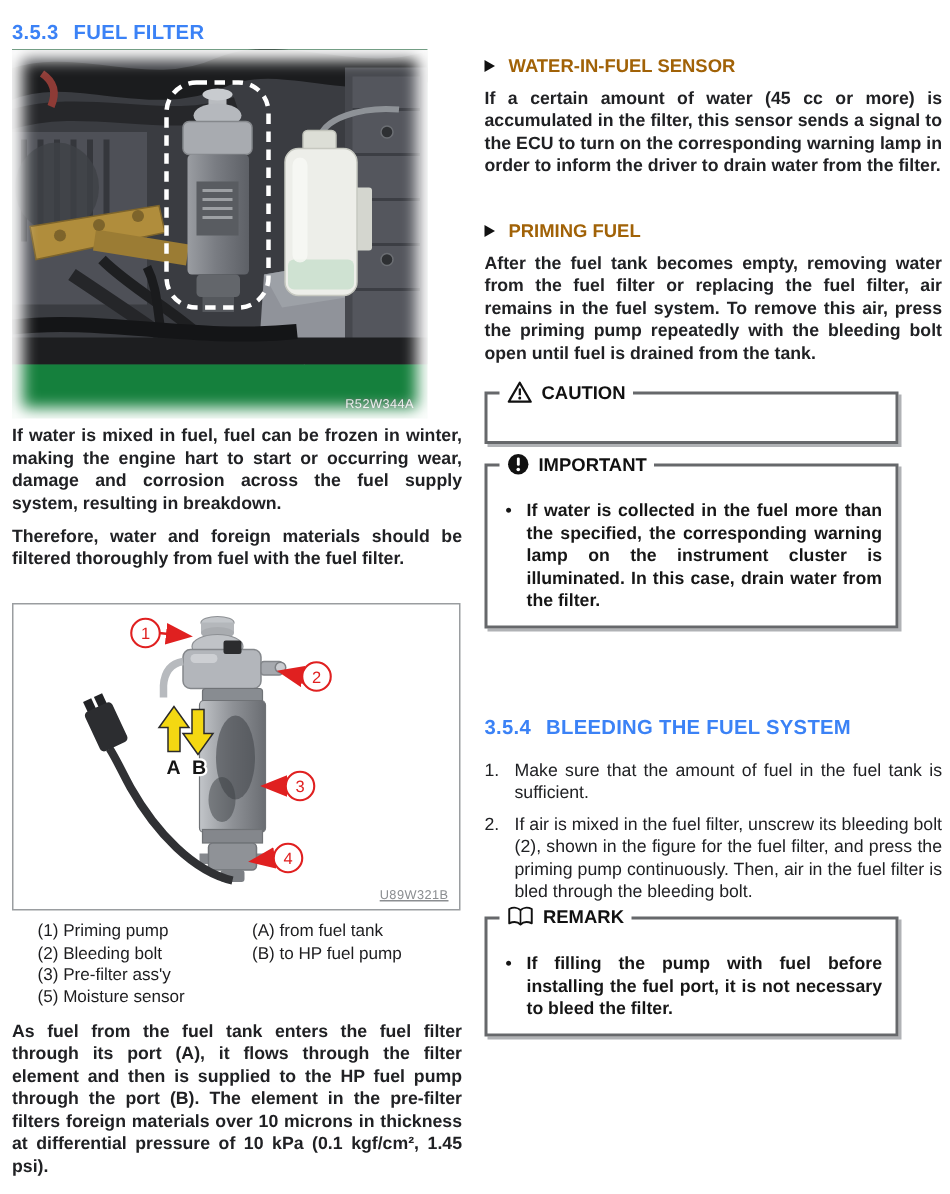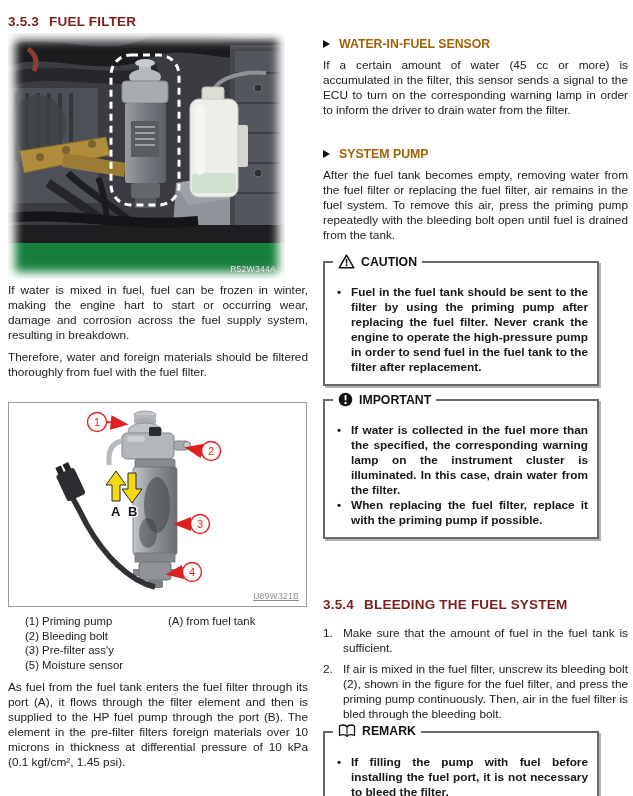--- a/index.html
+++ b/index.html
@@ -3,32 +3,32 @@
 <meta charset="utf-8">
 <style>
   html,body { margin:0; padding:0; background:#fff; }
   .page {
     position:relative; width:633px; height:796px; background:#ffffff;
     font-family:"Liberation Sans", sans-serif; color:#202124; overflow:hidden;
   }
   .col-left  { position:absolute; left:8px;  top:0; width:300px; }
   .col-right { position:absolute; left:323px; top:0; width:305px; }
 
-  .sec-title { margin:0; font-size:13.5px; font-weight:bold; color:#7f1d1d; letter-spacing:.2px; }
+  .sec-title { margin:0; font-size:13.5px; font-weight:bold; color:#3b82f6; letter-spacing:.2px; }
   .sec-title .sec-num { margin-right:10px; }
   .left-title { margin-top:14px; }
 
   .photo-frame { position:relative; width:277px; height:246px; margin-top:4px; background:#15803d; }
   .photo-frame svg { display:block; }
   .vignette { position:absolute; inset:0; box-shadow: inset 0 0 10px 7px #ffffff; pointer-events:none; }
   .img-code { position:absolute; font-size:8.5px; letter-spacing:.3px; }
   .photo-code { right:9px; bottom:5px; color:#e4e5e6; text-shadow:0 0 2px #444; }
   .diag-code  { right:7px; bottom:5px; color:#8b8e91;text-decoration:underline; }
 
-  .body-p { font-size:11.8px; line-height:15px; text-align:justify; margin:0; }
+  .body-p { font-size:11.8px; line-height:15px; text-align:justify; margin:0;font-weight:bold; }
   .p1 { margin-top:4px; }
   .p2 { margin-top:7px; }
   .p3 { margin-top:8px; }
 
   .diagram-frame { position:relative; width:297px; height:203px; margin-top:22px;
                    border:1px solid #9a9da0; background:#fff; }
 
   .legend { display:flex; margin-top:7px; font-size:11.4px; line-height:14.5px; color:#1d1d1f; }
   .legend-col1 { box-sizing:border-box; padding-left:17px; width:160px; }
   .legend-col2 { flex:1; }
@@ -229,66 +229,63 @@
 
     <div class="legend">
       <div class="legend-col1">
         <div>(1) Priming pump</div>
         <div>(2) Bleeding bolt</div>
         <div>(3) Pre-filter ass'y</div>
         <div>(5) Moisture sensor</div>
       </div>
       <div class="legend-col2">
         <div>(A) from fuel tank</div>
+        <div>(B) to HP fuel pump</div>
       </div>
     </div>
 
     <p class="body-p p3">As fuel from the fuel tank enters the fuel filter through its port (A), it flows through the filter element and then is supplied to the HP fuel pump through the port (B). The element in the pre-filter filters foreign materials over 10 microns in thickness at differential pressure of 10 kPa (0.1 kgf/cm², 1.45 psi).</p>
   </div>
 
   <div class="col-right">
 
     <h2 class="sub-head sub1">
       <span class="tri"></span>
       <span>WATER-IN-FUEL SENSOR</span>
     </h2>
     <p class="body-p after-head">If a certain amount of water (45 cc or more) is accumulated in the filter, this sensor sends a signal to the ECU to turn on the corresponding warning lamp in order to inform the driver to drain water from the filter.</p>
 
     <h2 class="sub-head sub2">
       <span class="tri"></span>
-      <span>SYSTEM PUMP</span>
+      <span>PRIMING FUEL</span>
     </h2>
     <p class="body-p after-head">After the fuel tank becomes empty, removing water from the fuel filter or replacing the fuel filter, air remains in the fuel system. To remove this air, press the priming pump repeatedly with the bleeding bolt open until fuel is drained from the tank.</p>
 
     <div class="notice caution-box">
       <div class="notice-legend">
         <svg width="17" height="15" viewBox="0 0 17 15">
           <path d="M8.5 1.2 L15.8 13.8 H1.2 Z" fill="#fff" stroke="#111" stroke-width="1.5" stroke-linejoin="round"></path>
           <rect x="7.8" y="5" width="1.5" height="4.5" fill="#111"></rect>
           <circle cx="8.5" cy="11.3" r="1" fill="#111"></circle>
         </svg>
         <span>CAUTION</span>
       </div>
-      <ul>
-        <li>Fuel in the fuel tank should be sent to the filter by using the priming pump after replacing the fuel filter. Never crank the engine to operate the high-pressure pump in order to send fuel in the fuel tank to the filter after replacement.</li>
-      </ul>
     </div>
 
     <div class="notice important-box">
       <div class="notice-legend">
         <svg width="15" height="15" viewBox="0 0 15 15">
           <circle cx="7.5" cy="7.5" r="6.8" fill="#111"></circle>
           <rect x="6.6" y="3" width="1.9" height="5.5" rx="0.9" fill="#fff"></rect>
           <circle cx="7.5" cy="11" r="1.2" fill="#fff"></circle>
         </svg>
         <span>IMPORTANT</span>
       </div>
       <ul>
         <li>If water is collected in the fuel more than the specified, the corresponding warning lamp on the instrument cluster is illuminated. In this case, drain water from the filter.</li>
-        <li>When replacing the fuel filter, replace it with the priming pump if possible.</li>
       </ul>
     </div>
 
     <h1 class="sec-title sec354">
       <span class="sec-num">3.5.4</span><span>BLEEDING THE FUEL SYSTEM</span>
     </h1>
 
     <div class="step step1">
       <span class="step-num">1.</span>
       <p class="step-text">Make sure that the amount of fuel in the fuel tank is sufficient.</p>

